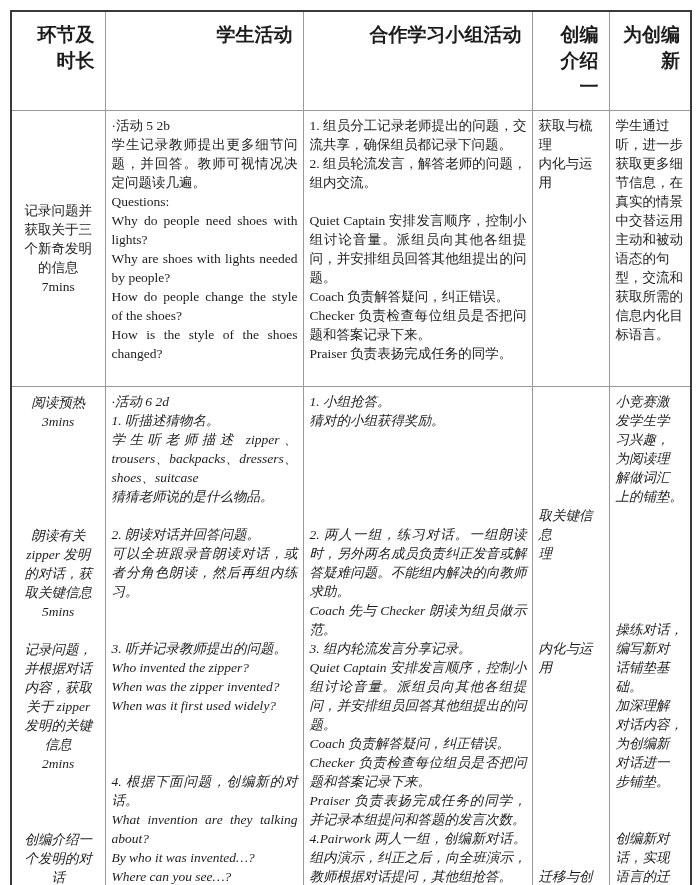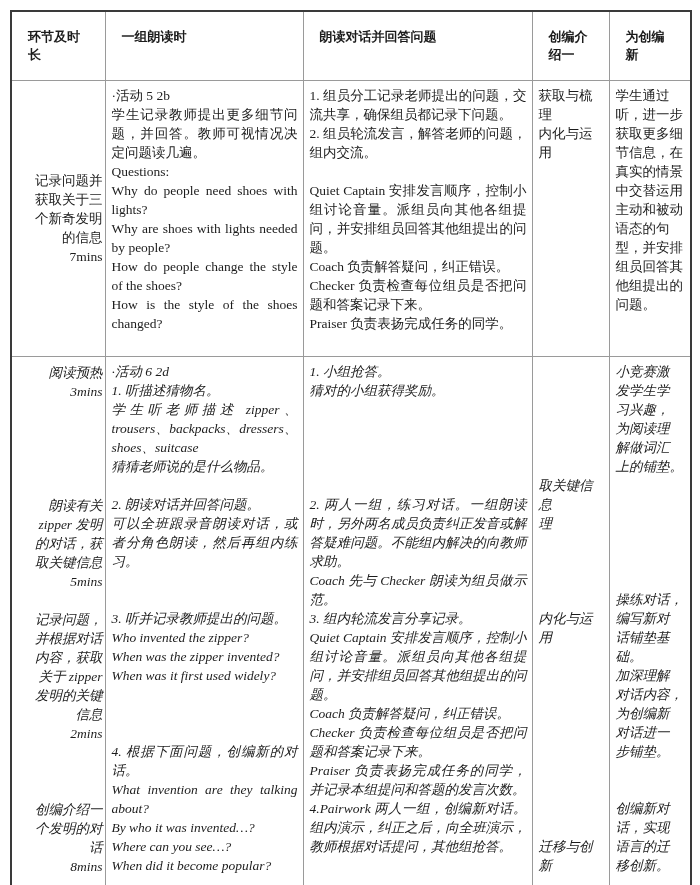--- a/index.html
+++ b/index.html
@@ -26,36 +26,36 @@
     border: 2px solid #3a3a3a;
   }
   table.lesson th, table.lesson td {
     border: 1px solid #9a9a9a;
     vertical-align: top;
     overflow: hidden;
   }
   th.hdr {
     font-family: "Liberation Sans", "DejaVu Sans", sans-serif;
     font-weight: bold;
-    font-size: 13px;
+    font-size: 19px;
     height: 29px;
-    text-align: left;
+    text-align: right;
     vertical-align: middle;
-    padding: 16px;
+    padding: 10px;
   }
   td {
     font-size: 13.5px;
     line-height: 19px;
   }
   .celltext {
     white-space: pre-line;
   }
   
   td.stage {
-    text-align: right;
+    text-align: center;
     padding: 6px 2px 2px 2px;
   }
   td.stage.mid { vertical-align: middle; padding-top: 2px; }
   
   td.wide {
     padding: 5px 5px 2px 6px;
   }
   td.wide .celltext {
     text-align: justify;
   }
@@ -82,22 +82,22 @@
     <colgroup>
       <col style="width:94px">
       <col style="width:198px">
       <col style="width:229px">
       <col style="width:77px">
       <col style="width:82px">
     </colgroup>
     <tbody>
         <tr>
       <th class="hdr">环节及时长</th>
-      <th class="hdr">一组朗读时</th>
-      <th class="hdr">朗读对话并回答问题</th>
+      <th class="hdr">学生活动</th>
+      <th class="hdr">合作学习小组活动</th>
       <th class="hdr">创编介绍一</th>
       <th class="hdr">为创编新</th>
     </tr>
     <tr class="r-tall-1">
       <td class="stage mid">
         <div class="celltext">记录问题并
 获取关于三
 个新奇发明
 的信息
 7mins</div>
@@ -118,21 +118,21 @@
 Quiet Captain 安排发言顺序，控制小组讨论音量。派组员向其他各组提问，并安排组员回答其他组提出的问题。
 Coach 负责解答疑问，纠正错误。
 Checker 负责检查每位组员是否把问题和答案记录下来。
 Praiser 负责表扬完成任务的同学。</div>
       </td>
       <td class="narrow">
         <div class="celltext">获取与梳理
 内化与运用</div>
       </td>
       <td class="narrow">
-        <div class="celltext">学生通过听，进一步获取更多细节信息，在真实的情景中交替运用主动和被动语态的句型，并安排组员回答其他组提出的问题。</div>
+        <div class="celltext">学生通过听，进一步获取更多细节信息，在真实的情景中交替运用主动和被动语态的句型，交流和获取所需的信息内化目标语言。</div>
       </td>
     </tr>
     <tr class="r-tall-2">
       <td class="stage">
         <div class="celltext">阅读预热
 3mins
 
 
 
 

